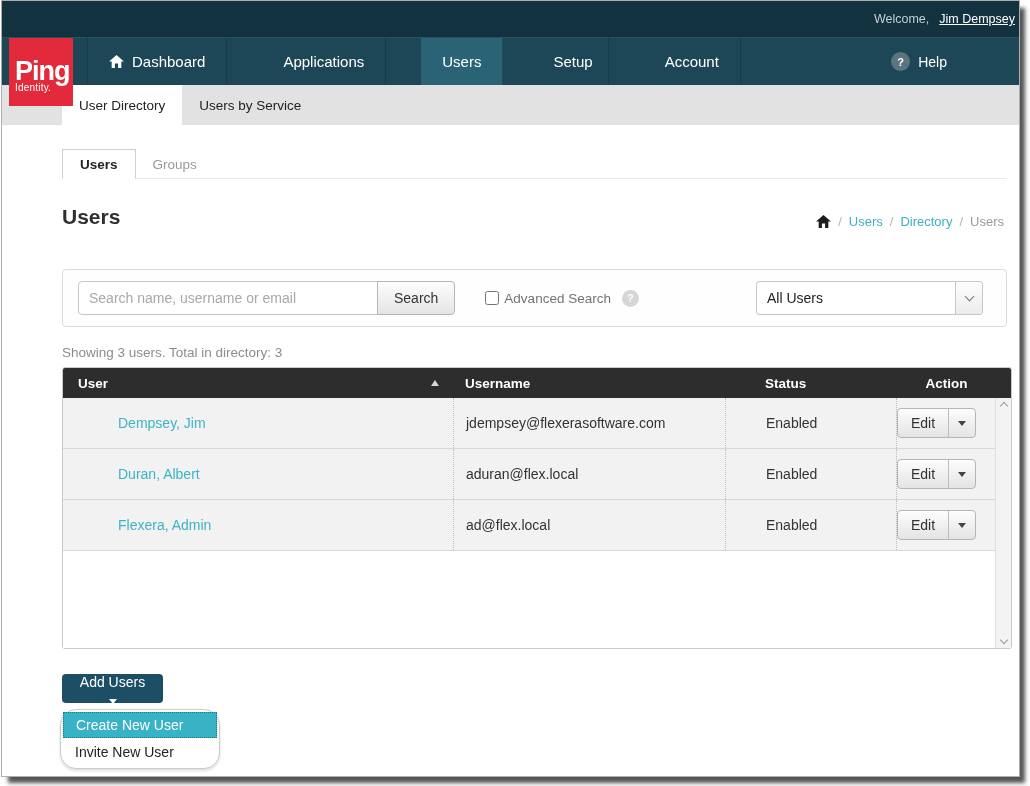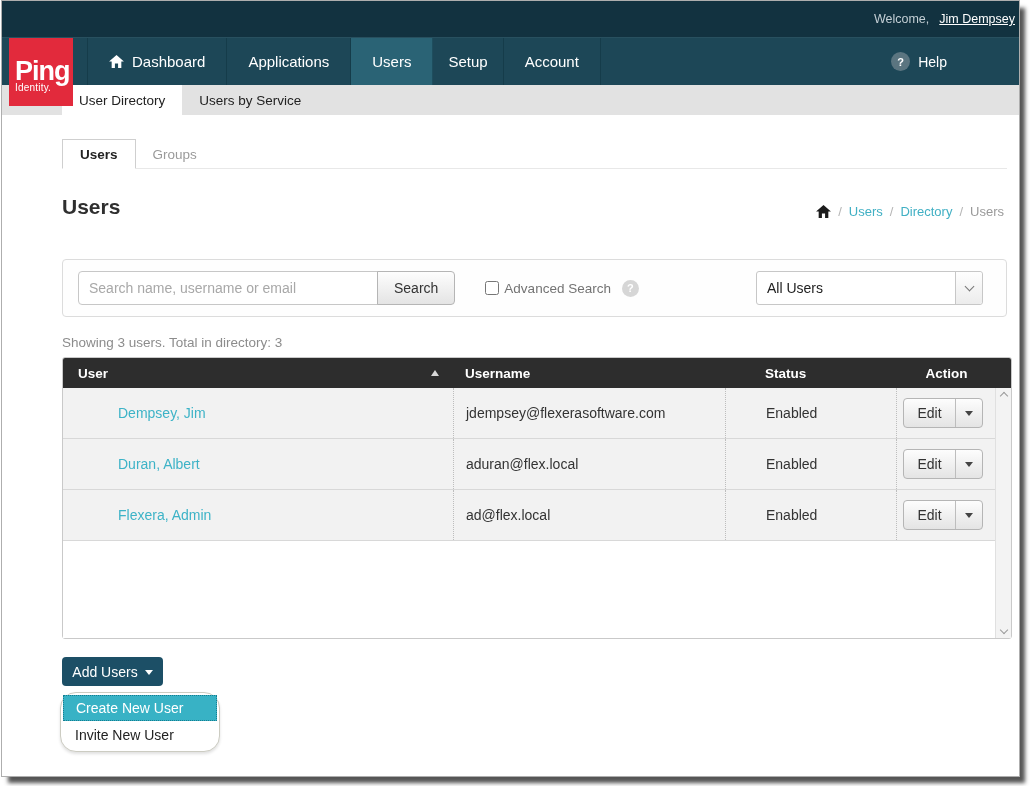--- a/index.html
+++ b/index.html
@@ -29,21 +29,21 @@
   .welcome-user {
     color:#ffffff; font-size:12.5px; text-decoration:underline;
     margin-left:10px; white-space:nowrap;
   }
   .navbar {
     height:48px; background:#1d4757;
     display:flex; align-items:stretch;
     border-top:1px solid rgba(255,255,255,0.05);
     position:relative;
   }
-  .nav-list { display:flex; list-style:none; margin-left:85px; }
+  .nav-list { display:flex; list-style:none; margin-left:85px;gap:35px; }
   .nav-item {
     display:flex; align-items:center; gap:8px;
     padding:0 21px; color:#ffffff; font-size:15px;
     cursor:pointer; border-right:1px solid rgba(10,40,52,0.35);
   }
   .nav-item:first-child { border-left:1px solid rgba(10,40,52,0.35); }
   .nav-item.active { background:#2a6375; }
   .home-svg { width:15px; height:13px; fill:#ffffff; display:block; }
   .nav-right {
     margin-left:auto; display:flex; align-items:center; gap:8px;
@@ -59,21 +59,21 @@
   .logo {
     position:absolute; left:7px; top:0; width:64px; height:68px;
     background:#e22a3c; z-index:10; color:#fff;
     padding:22px 0 0 6px; cursor:pointer;
   }
   .logo-brand { font-size:27px; font-weight:bold; letter-spacing:-1px; line-height:22px; }
   .logo-tag { font-size:10px; letter-spacing:0.2px; }
 
   
   .service-strip {
-    height:30px; background:#e2e2e2;
+    height:40px; background:#e2e2e2;
     display:flex; align-items:stretch; padding-left:60px;
   }
   .service-tab {
     display:flex; align-items:center; padding:0 17px;
     font-size:13.5px; color:#222; cursor:pointer;
   }
   .service-tab.active { background:#ffffff; }
 
   
   .content { padding-left:60px; padding-right:9px; }
@@ -164,21 +164,21 @@
   .t-body { position:relative; height:250px; background:#fff; }
   .t-row {
     height:51px; background:#f2f2f2; border-bottom:1px solid #d8d8d8;
     display:flex; align-items:stretch; font-size:14px;
   }
   .td { display:flex; align-items:center; }
   .td-user { width:390px; padding-left:15px; }
   .user-link { color:#3db3c7; cursor:pointer;margin-left:40px; }
   .td-username { width:272px; padding-left:12px; border-left:1px dotted #bdbdbd; color:#333; }
   .td-status { width:171px; padding-left:40px; border-left:1px dotted #bdbdbd; color:#333; }
-  .td-action { flex:1; justify-content:center; border-left:1px dotted #bdbdbd; padding-right:22px; }
+  .td-action { flex:1; justify-content:flex-start; border-left:1px dotted #bdbdbd; padding-right:22px; }
 
   .edit-btn {
     display:flex; align-items:stretch; height:30px;
     border:1px solid #b5b5b5; border-radius:4px;
     background:linear-gradient(#fdfdfd,#e4e4e4); cursor:pointer;
   }
   .edit-main { display:flex; align-items:center; padding:0 13px; font-size:14px; color:#333; }
   .edit-caret-box { width:27px; border-left:1px solid #bdbdbd; display:flex; align-items:center; justify-content:center; }
   .caret-down-sm { width:0; height:0; border-left:4px solid transparent; border-right:4px solid transparent; border-top:5px solid #444; }
 
@@ -186,25 +186,26 @@
     position:absolute; top:0; right:0; width:16px; height:250px;
     background:#f3f3f3; border-left:1px solid #e0e0e0; cursor:pointer;
     display:flex; flex-direction:column; justify-content:space-between; align-items:center;
     padding:5px 0;
   }
   .chev-up-sb { width:6px; height:6px; border-right:1.5px solid #9a9a9a; border-bottom:1.5px solid #9a9a9a; transform:rotate(-135deg); }
   .chev-down-sb { width:6px; height:6px; border-right:1.5px solid #9a9a9a; border-bottom:1.5px solid #9a9a9a; transform:rotate(45deg); }
 
   
   .add-users-btn {
-    margin-top:18px; height:29px; width:101px;
+    margin-top:25px; height:29px; width:101px;
     background:#1c4f66; color:#fff; border:none; border-radius:4px;
     font-size:14px; font-family:"Liberation Sans", sans-serif;
     display:flex; align-items:center; justify-content:center; gap:7px;
     cursor:pointer;
+    flex-direction:column;
   }
   .caret-down-w { width:0; height:0; border-left:4px solid transparent; border-right:4px solid transparent; border-top:5px solid #fff; margin-top:2px; }
 
   .add-menu {
     margin-top:6px; margin-left:-2px; width:160px;
     background:#fff; border:1px solid #ccccc2; border-radius:16px;
     box-shadow:0 2px 3px rgba(0,0,0,0.12);
     padding:2px; 
   }
   .menu-item { font-size:14px; cursor:pointer; }

